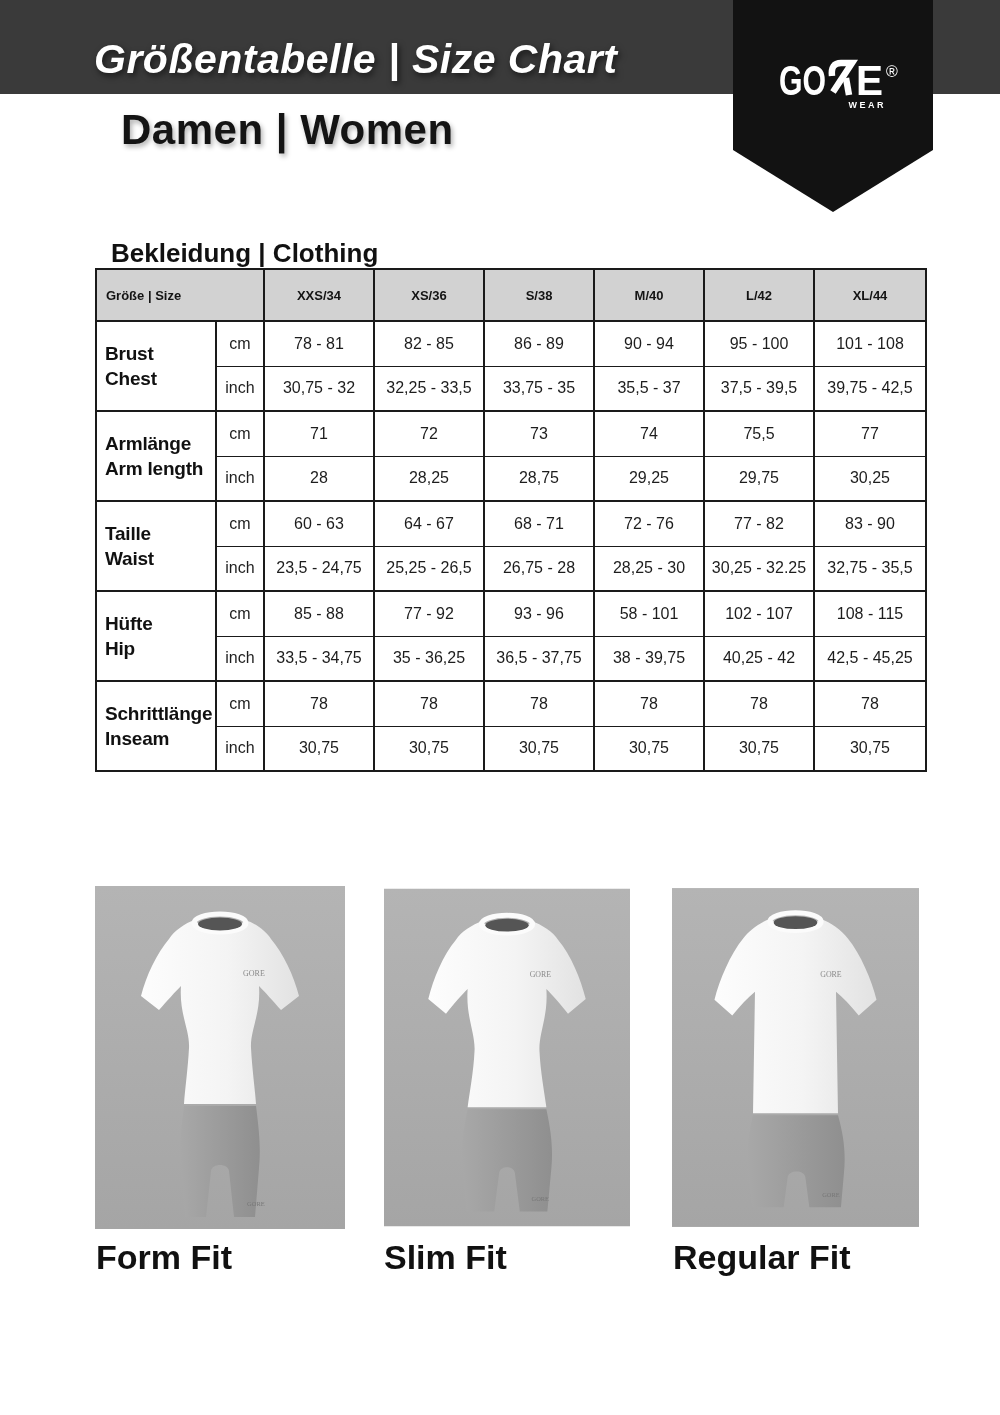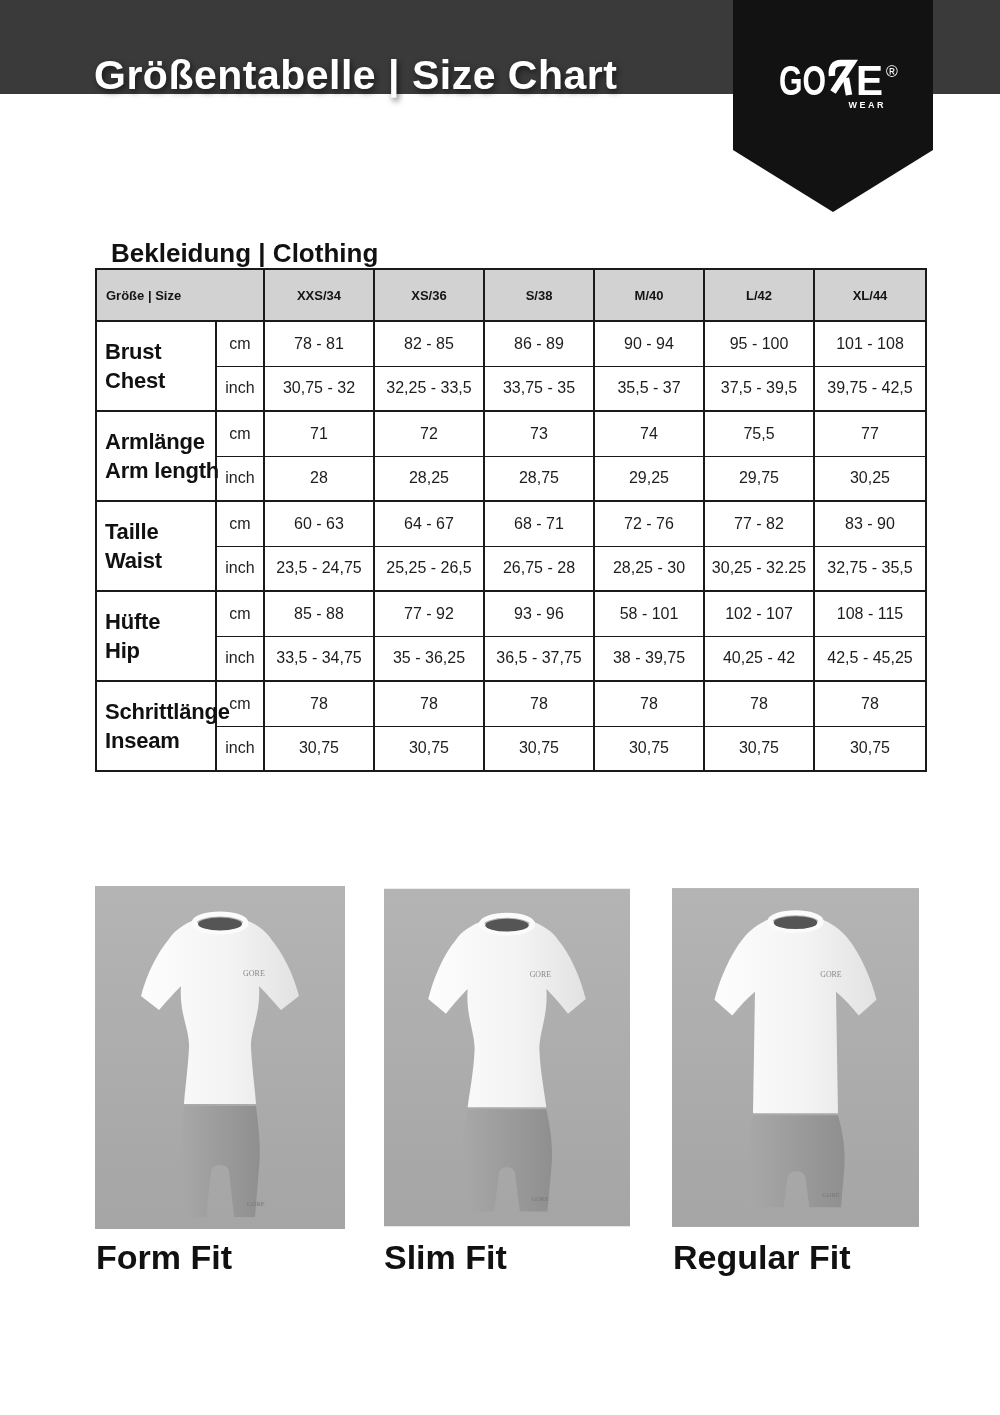--- a/index.html
+++ b/index.html
@@ -3,22 +3,22 @@
 <meta charset="utf-8">
 <style>
   html,body{margin:0;padding:0;background:#ffffff;}
   .page{
     position:relative;width:1000px;height:1415px;background:#ffffff;overflow:hidden;
     font-family:"Liberation Sans","DejaVu Sans",sans-serif;color:#1a1a1a;
   }
   
   .band{position:absolute;left:0;top:0;width:1000px;height:94px;background:#3a3a3a;}
   .page-title{
-    position:absolute;left:94px;top:52px;margin:0;font-size:41px;font-weight:bold;color:#ffffff;
-    letter-spacing:.5px;white-space:nowrap;text-shadow:2px 3px 6px rgba(0,0,0,.6);
+    position:absolute;left:94px;top:36px;margin:0;font-size:41px;font-weight:bold;color:#ffffff;
+    letter-spacing:.5px;white-space:nowrap;text-shadow:2px 3px 6px rgba(0,0,0,.6);font-style:italic;
   }
   .page-subtitle{
     position:absolute;left:121px;top:106px;margin:0;font-size:42px;font-weight:bold;color:#141414;
     letter-spacing:.5px;white-space:nowrap;text-shadow:2px 3px 5px rgba(0,0,0,.30);
   }
   .pennant{position:absolute;left:733px;top:0;width:200px;height:212px;}
   
   .section-title{
     position:absolute;left:95px;top:222px;margin:16px;font-size:26px;font-weight:bold;color:#111;
     white-space:nowrap;
@@ -27,21 +27,21 @@
   table.size-table{
     position:absolute;left:95px;top:268px;width:830px;border-collapse:collapse;table-layout:fixed;
   }
   .size-table th,.size-table td{border:2px solid #1a1a1a;box-sizing:border-box;}
   .size-table thead th{
     background:#d2d2d2;height:52px;font-size:13px;font-weight:bold;text-align:center;color:#141414;
   }
   .size-table thead th.ghead{text-align:left;padding-left:9px;}
   .size-table td{height:45px;text-align:center;font-size:16px;color:#1d1d1d;white-space:nowrap;}
   .size-table td.label-cell{
-    text-align:left;padding-left:8px;font-weight:bold;font-size:22px;letter-spacing:-0.2px;
+    text-align:left;padding-left:8px;font-weight:bold;font-size:19px;letter-spacing:-0.2px;
     line-height:1.32;color:#111;
   }
   .size-table td.unit-cell{font-size:16px;}
   .size-table tr.cm-row td:not(.label-cell){border-bottom-width:1px;}
   .size-table tr.inch-row td{border-top-width:1px;}
   
   .fit-figure{position:absolute;top:886px;margin:0;width:250px;height:343px;font-family:Liberation Serif, serif;}
   .fit-figure svg{display:block;width:100%;height:100%;}
   #fit-form{left:95px;width:250px;}
   #fit-slim{left:384px;width:246px;}
@@ -53,20 +53,21 @@
   #cap-slim{left:384px;}
   #cap-regular{left:673px;}
 </style>
 </head>
 <body>
 
 <div class="page">
 
   <div class="band"></div>
   <h1 class="page-title">Größentabelle | Size Chart</h1>
+  <h2 class="page-subtitle">Damen | Women</h2>
 
   <svg class="pennant" viewBox="0 0 200 212" aria-hidden="true">
     <polygon points="0,0 200,0 200,150 100,212 0,150" fill="#121212"></polygon>
     <text x="46" y="95" font-size="42" font-weight="bold" fill="#ffffff" textLength="47" lengthAdjust="spacingAndGlyphs">GO</text>
     <g stroke="#ffffff" stroke-width="6.5" fill="none">
       <path d="M 99,76 Q 97.5,63 108,63 L 119,63 L 100,92"></path>
       <path d="M 113,78 L 116,95"></path>
     </g>
     <text x="123" y="95" font-size="42" font-weight="bold" fill="#ffffff" textLength="27" lengthAdjust="spacingAndGlyphs">E</text>
     <text x="153" y="77" font-size="16" fill="#ffffff">®</text>

